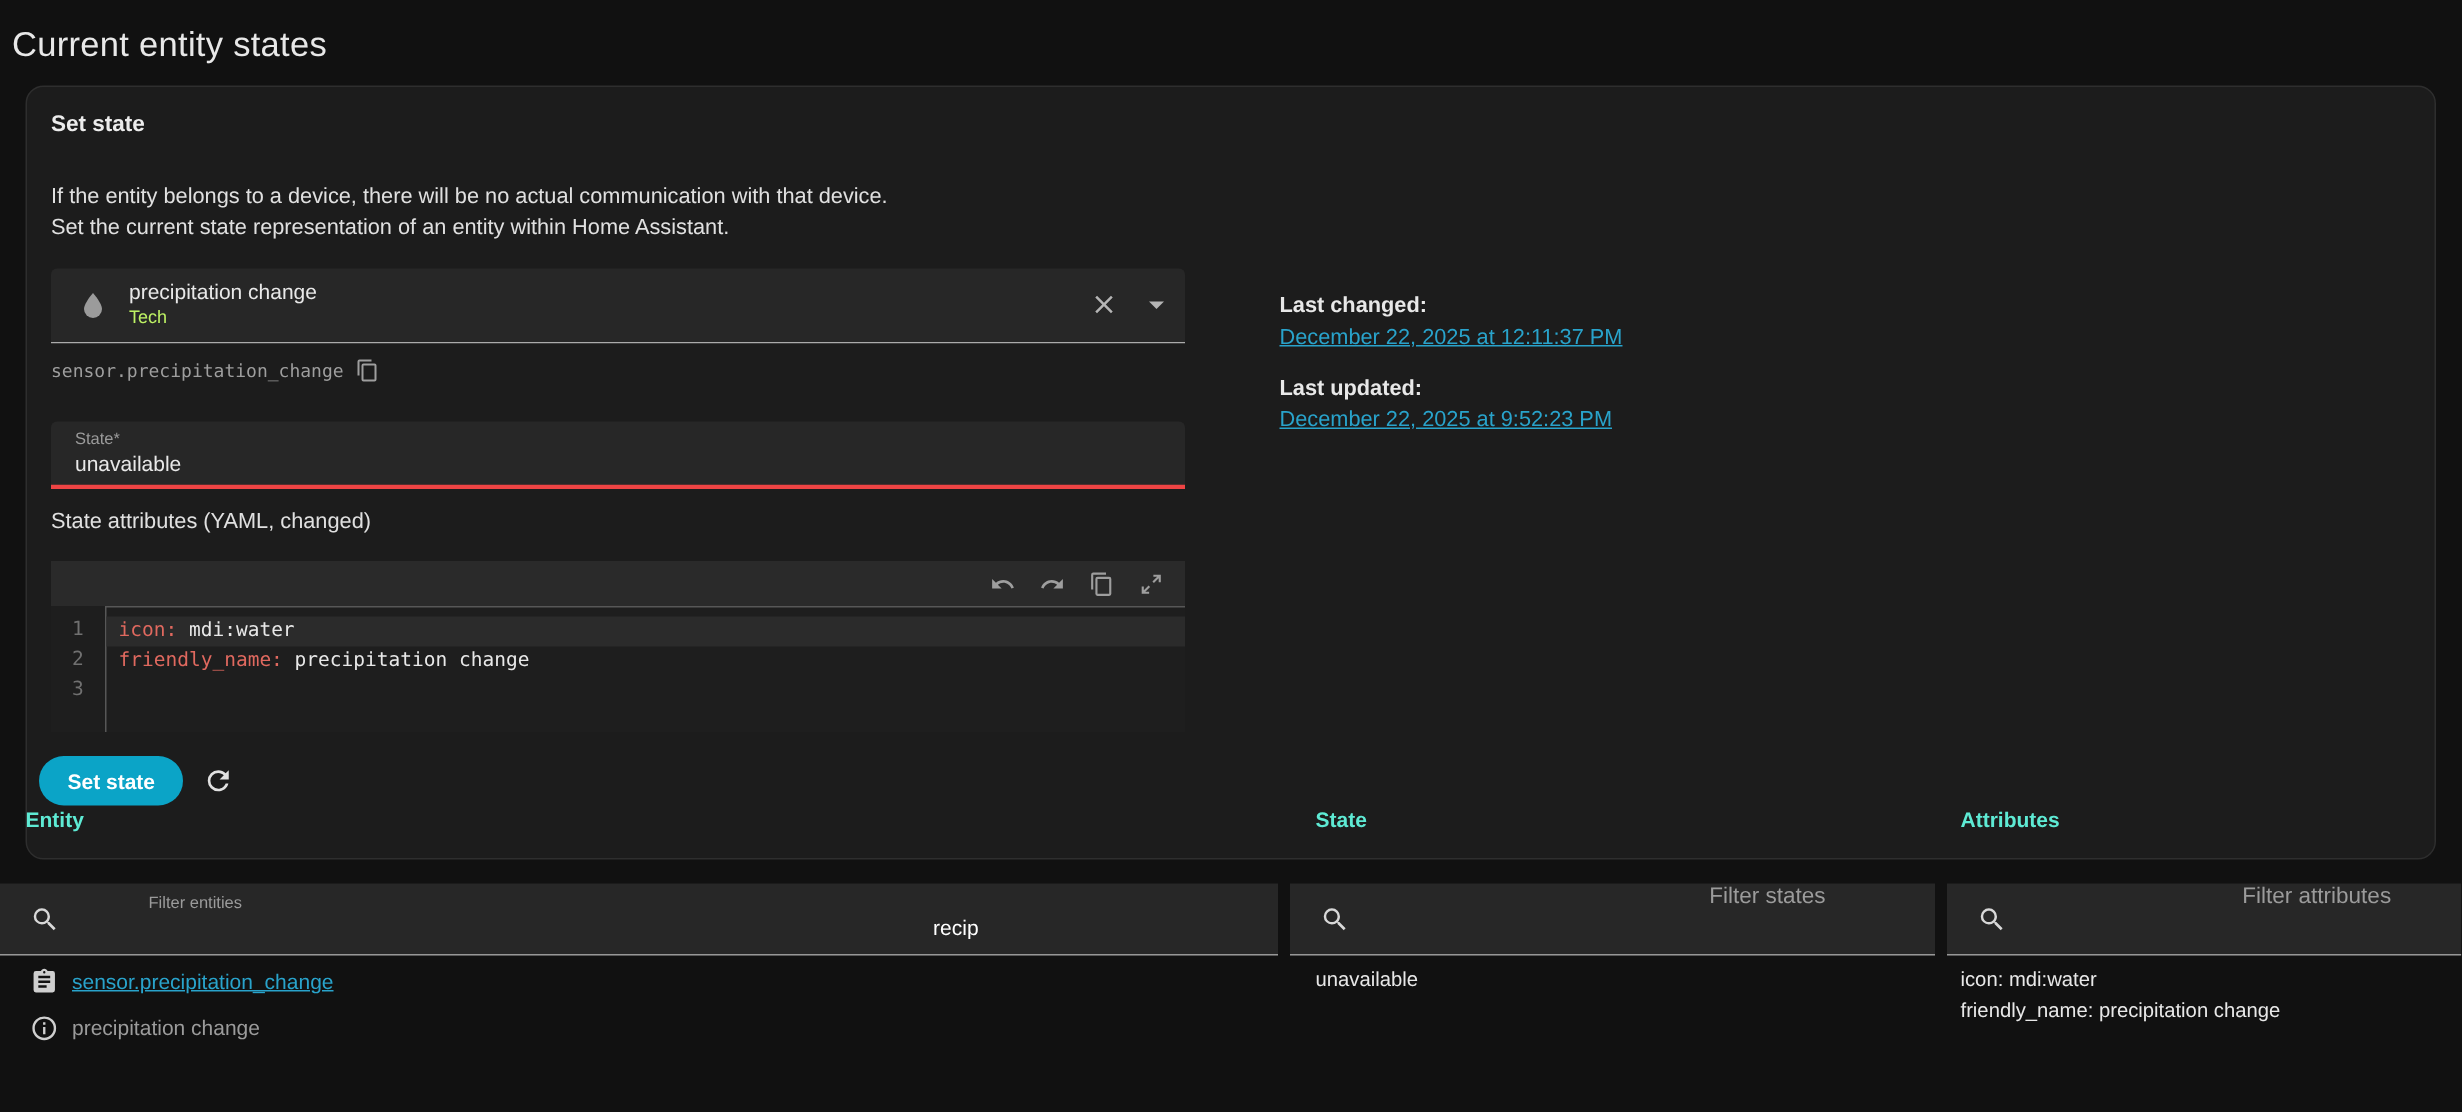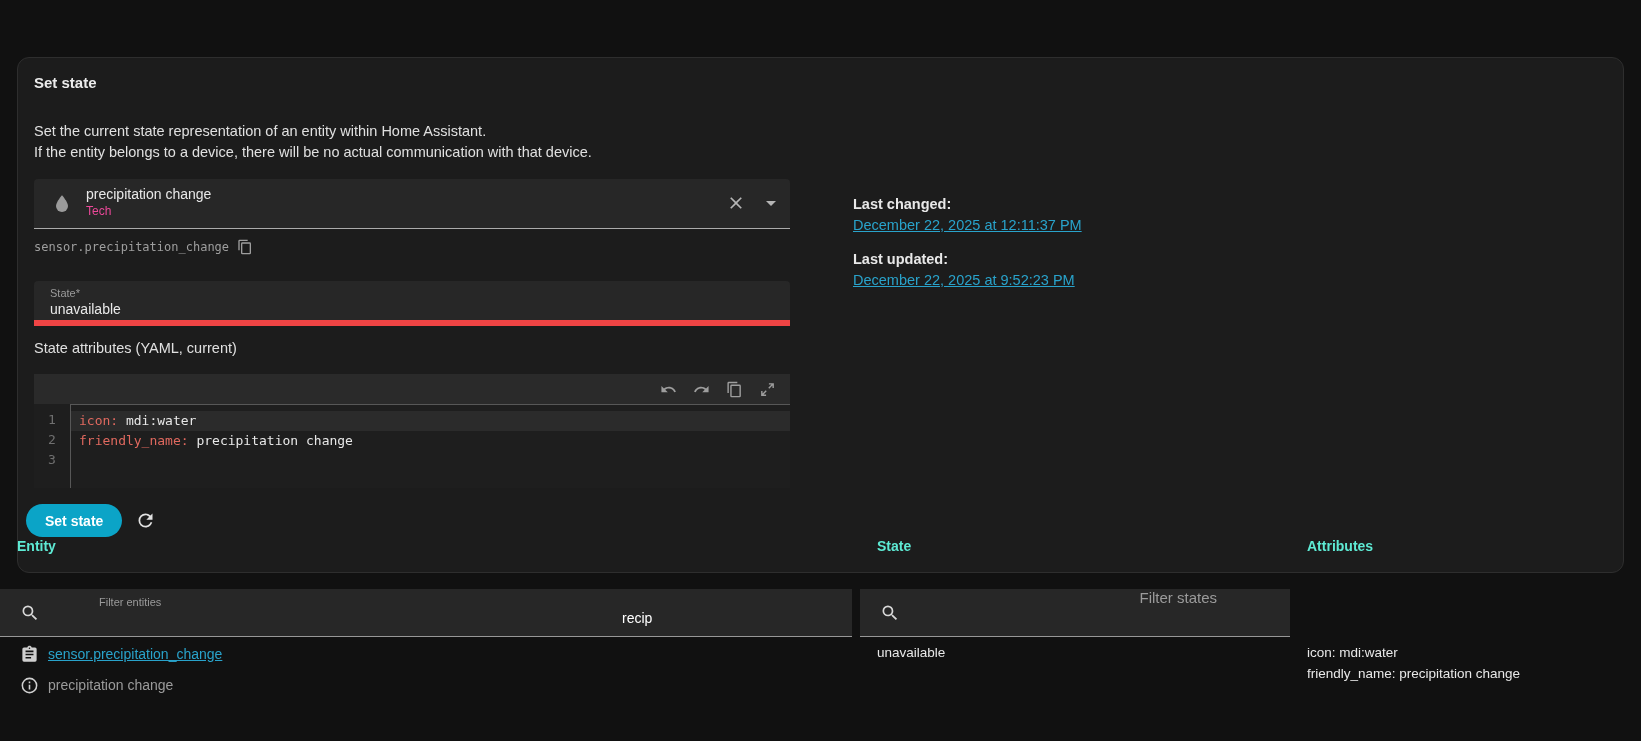--- a/index.html
+++ b/index.html
@@ -11,30 +11,30 @@
 
   .card { position:absolute; left:17px; top:57px; width:1607px; height:516px; background:#1c1c1c; border:1px solid #2e2e2e; border-radius:12px; }
   .card-title { position:absolute; left:16px; top:16px; font-size:15px; font-weight:700; color:#ececec; }
   .card-desc { position:absolute; left:16px; top:63px; font-size:14.5px; color:#e0e0e0; line-height:21px; }
 
   
   .entity-picker { position:absolute; left:16px; top:121px; width:756px; height:50px; background:#272727; border-radius:4px 4px 0 0; border-bottom:1px solid #ababab; cursor:pointer; }
   .picker-icon { position:absolute; left:16px; top:13px; width:24px; height:24px; color:#9b9b9b; }
   .picker-text { position:absolute; left:52px; top:7px; }
   .picker-name { font-size:14px; color:#e8e8e8; display:block; }
-  .picker-area { font-size:12px; color:#ec4899; display:block; margin-top:2px; }
+  .picker-area { font-size:12px; color:#bef264; display:block; margin-top:2px; }
   .picker-clear { position:absolute; right:44px; top:14px; width:20px; height:20px; color:#b5b5b5; cursor:pointer; }
   .picker-caret { position:absolute; right:14px; top:22px; width:0; height:0; border-left:5px solid transparent; border-right:5px solid transparent; border-top:5px solid #b5b5b5; cursor:pointer; }
 
   .entity-id-row { position:absolute; left:16px; top:181px; display:flex; align-items:center; gap:8px; }
   .entity-id-text { font-family:"DejaVu Sans Mono","Liberation Mono",monospace; font-size:12px; color:#9e9e9e; }
   .copy-btn { width:16px; height:16px; color:#9e9e9e; cursor:pointer; }
 
   
-  .state-field { position:absolute; left:16px; top:223px; width:756px; height:45px; background:#272727; border-radius:4px 4px 0 0; border-bottom:6px solid #ef4444; cursor:text; }
+  .state-field { position:absolute; left:16px; top:223px; width:756px; height:45px; background:#272727; border-radius:4px 4px 0 0; border-bottom:3px solid #ef4444; cursor:text; }
   .state-label { position:absolute; left:16px; top:6px; font-size:11px; color:#9b9b9b; }
   .state-value { position:absolute; left:16px; top:20px; font-size:14px; color:#e8e8e8; }
 
   .attrs-label { position:absolute; left:16px; top:282px; font-size:14.5px; color:#e0e0e0; }
 
   
   .yaml-editor { position:absolute; left:16px; top:316px; width:756px; height:114px; background:#1e1e1e; }
   .editor-toolbar { height:30px; background:#2a2a2a; display:flex; justify-content:flex-end; align-items:center; gap:16px; padding-right:14px; }
   .tb-icon { width:17px; height:17px; color:#9e9e9e; cursor:pointer; }
   .editor-body { display:flex; height:84px; font-family:"DejaVu Sans Mono","Liberation Mono",monospace; font-size:13px; }
@@ -75,26 +75,27 @@
   .friendly-name { position:absolute; left:48px; top:677px; font-size:14px; color:#9b9b9b; }
   .row-state { position:absolute; left:877px; top:645px; font-size:13.5px; color:#e8e8e8; }
   .row-attr1 { position:absolute; left:1307px; top:645px; font-size:13.5px; color:#e8e8e8; }
   .row-attr2 { position:absolute; left:1307px; top:666px; font-size:13.5px; color:#e8e8e8; }
 </style>
 </head>
 <body>
 
 <div class="screen">
 
+  <h1 class="page-title">Current entity states</h1>
 
   <div class="card">
     <div class="card-title">Set state</div>
     <div class="card-desc">
+      <div>If the entity belongs to a device, there will be no actual communication with that device.</div>
       <div>Set the current state representation of an entity within Home Assistant.</div>
-      <div>If the entity belongs to a device, there will be no actual communication with that device.</div>
     </div>
 
     <div class="entity-picker">
       <span class="picker-icon">
         <svg viewBox="0 0 24 24" width="24" height="24" fill="currentColor">
             <path d="M12,20A6,6 0 0,1 6,14C6,10 12,3.25 12,3.25C12,3.25 18,10 18,14A6,6 0 0,1 12,20Z"></path>
           </svg>
       </span>
       <span class="picker-text">
         <span class="picker-name">precipitation change</span>
@@ -115,21 +116,21 @@
             <path d="M19,21H8V7H19M19,5H8A2,2 0 0,0 6,7V21A2,2 0 0,0 8,23H19A2,2 0 0,0 21,21V7A2,2 0 0,0 19,5M16,1H4A2,2 0 0,0 2,3V17H4V3H16V1Z"></path>
           </svg>
       </span>
     </div>
 
     <div class="state-field">
       <span class="state-label">State*</span>
       <span class="state-value">unavailable</span>
     </div>
 
-    <div class="attrs-label">State attributes (YAML, current)</div>
+    <div class="attrs-label">State attributes (YAML, changed)</div>
 
     <div class="yaml-editor">
       <div class="editor-toolbar">
         <span class="tb-icon">
           <svg viewBox="0 0 24 24" width="17" height="17" fill="currentColor">
               <path d="M12.5,8C9.85,8 7.45,9 5.6,10.6L2,7V16H11L7.38,12.38C8.77,11.22 10.54,10.5 12.5,10.5C16.04,10.5 19.05,12.81 20.1,16L22.47,15.22C21.08,11.03 17.15,8 12.5,8Z"></path>
             </svg>
         </span>
         <span class="tb-icon">
           <svg viewBox="0 0 24 24" width="17" height="17" fill="currentColor">
@@ -193,20 +194,28 @@
 
   <div class="filter-seg seg-state">
     <span class="seg-search">
       <svg viewBox="0 0 24 24" width="20" height="20" fill="currentColor">
           <path d="M9.5,3A6.5,6.5 0 0,1 16,9.5C16,11.11 15.41,12.59 14.44,13.73L14.71,14H15.5L20.5,19L19,20.5L14,15.5V14.71L13.73,14.44C12.59,15.41 11.11,16 9.5,16A6.5,6.5 0 0,1 3,9.5A6.5,6.5 0 0,1 9.5,3M9.5,5C7,5 5,7 5,9.5C5,12 7,14 9.5,14C12,14 14,12 14,9.5C14,7 12,5 9.5,5Z"></path>
         </svg>
     </span>
     <input class="seg-input seg-input-center" placeholder="Filter states" style="">
   </div>
 
+  <div class="filter-seg seg-attrs">
+    <span class="seg-search">
+      <svg viewBox="0 0 24 24" width="20" height="20" fill="currentColor">
+          <path d="M9.5,3A6.5,6.5 0 0,1 16,9.5C16,11.11 15.41,12.59 14.44,13.73L14.71,14H15.5L20.5,19L19,20.5L14,15.5V14.71L13.73,14.44C12.59,15.41 11.11,16 9.5,16A6.5,6.5 0 0,1 3,9.5A6.5,6.5 0 0,1 9.5,3M9.5,5C7,5 5,7 5,9.5C5,12 7,14 9.5,14C12,14 14,12 14,9.5C14,7 12,5 9.5,5Z"></path>
+        </svg>
+    </span>
+    <input class="seg-input seg-input-center" placeholder="Filter attributes" style="">
+  </div>
 
   <span class="row-icon" style="left:20px; top:645px;">
     <svg viewBox="0 0 24 24" width="19" height="19" fill="currentColor">
         <path d="M17,9H7V7H17M17,13H7V11H17M14,17H7V15H14M12,3A1,1 0 0,1 13,4A1,1 0 0,1 12,5A1,1 0 0,1 11,4A1,1 0 0,1 12,3M19,3H14.82C14.4,1.84 13.3,1 12,1C10.7,1 9.6,1.84 9.18,3H5A2,2 0 0,0 3,5V19A2,2 0 0,0 5,21H19A2,2 0 0,0 21,19V5A2,2 0 0,0 19,3Z"></path>
       </svg>
   </span>
   <a class="entity-link">sensor.precipitation_change</a>
 
   <span class="row-icon" style="left:20px; top:676px;">
     <svg viewBox="0 0 24 24" width="19" height="19" fill="currentColor">

